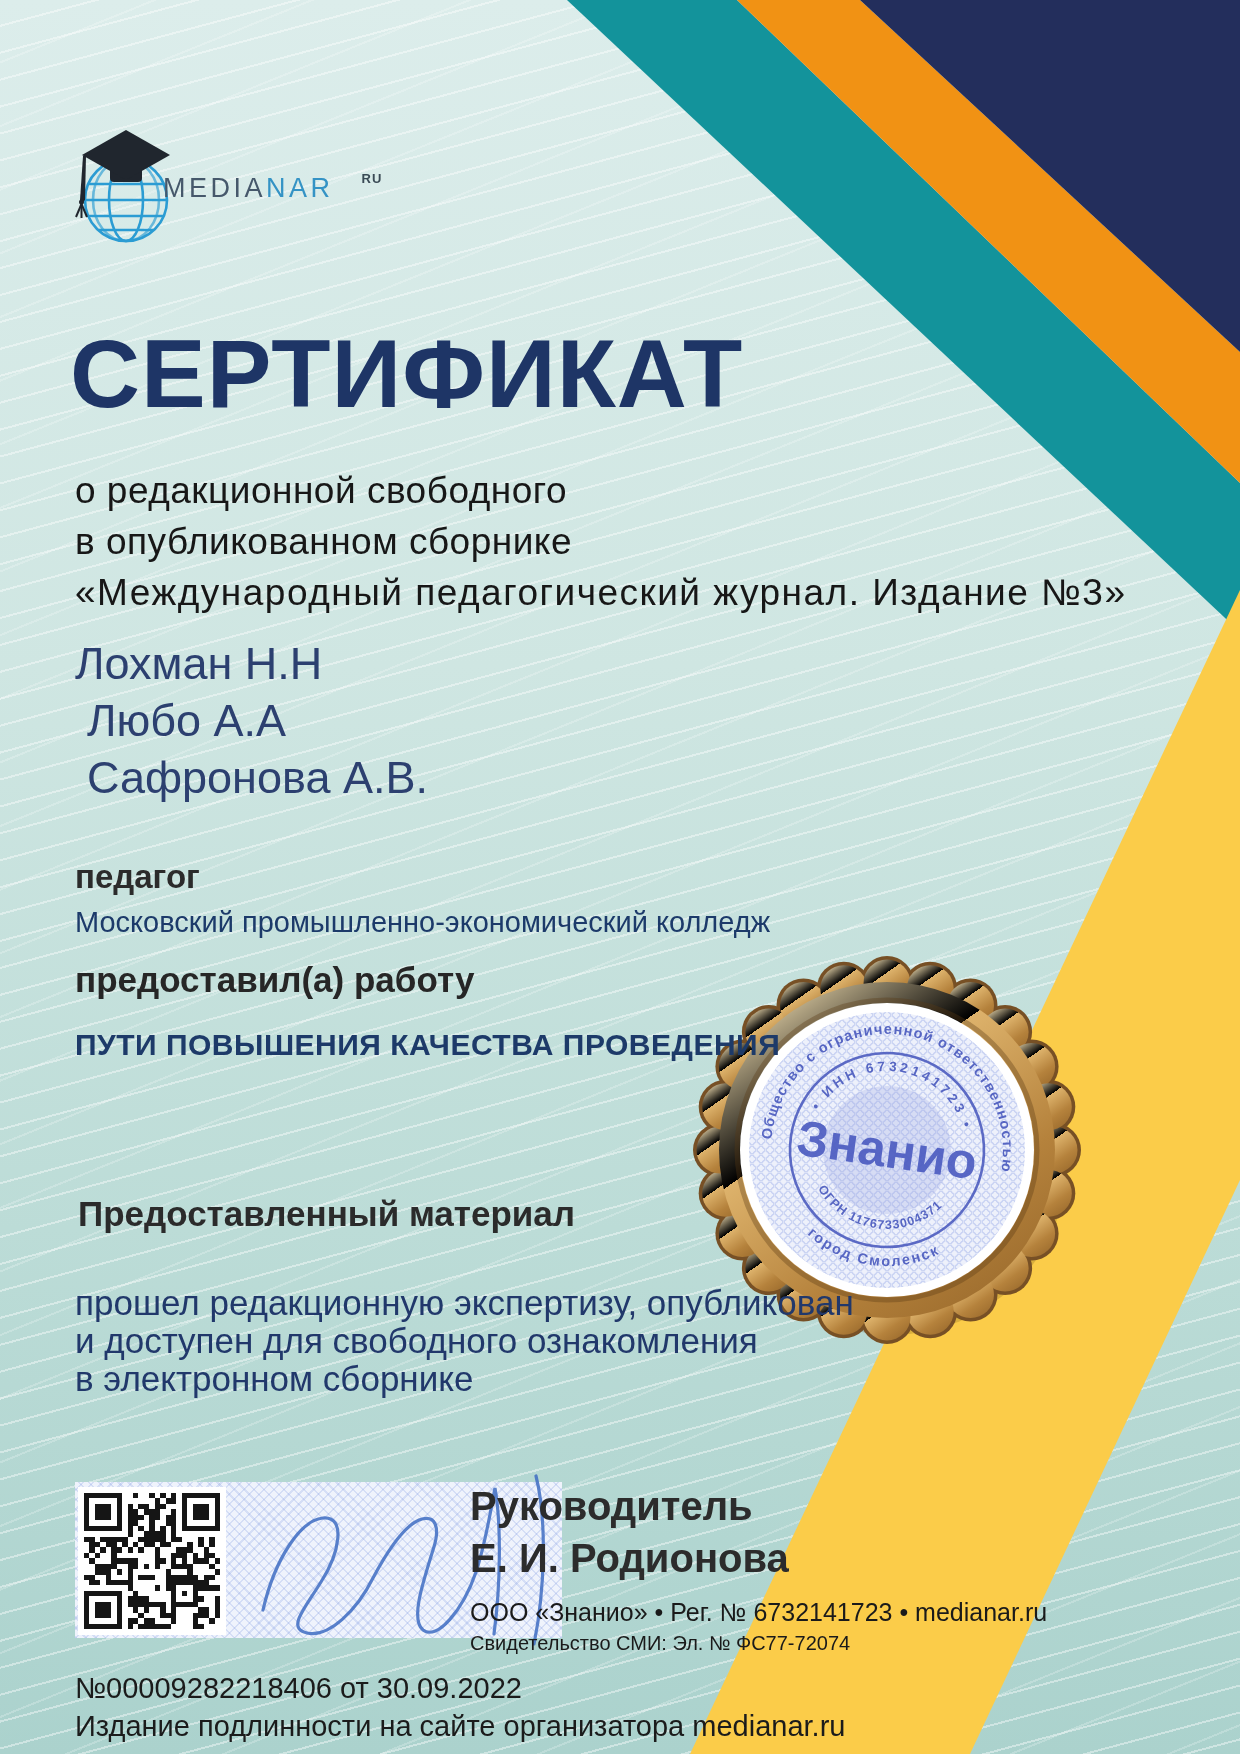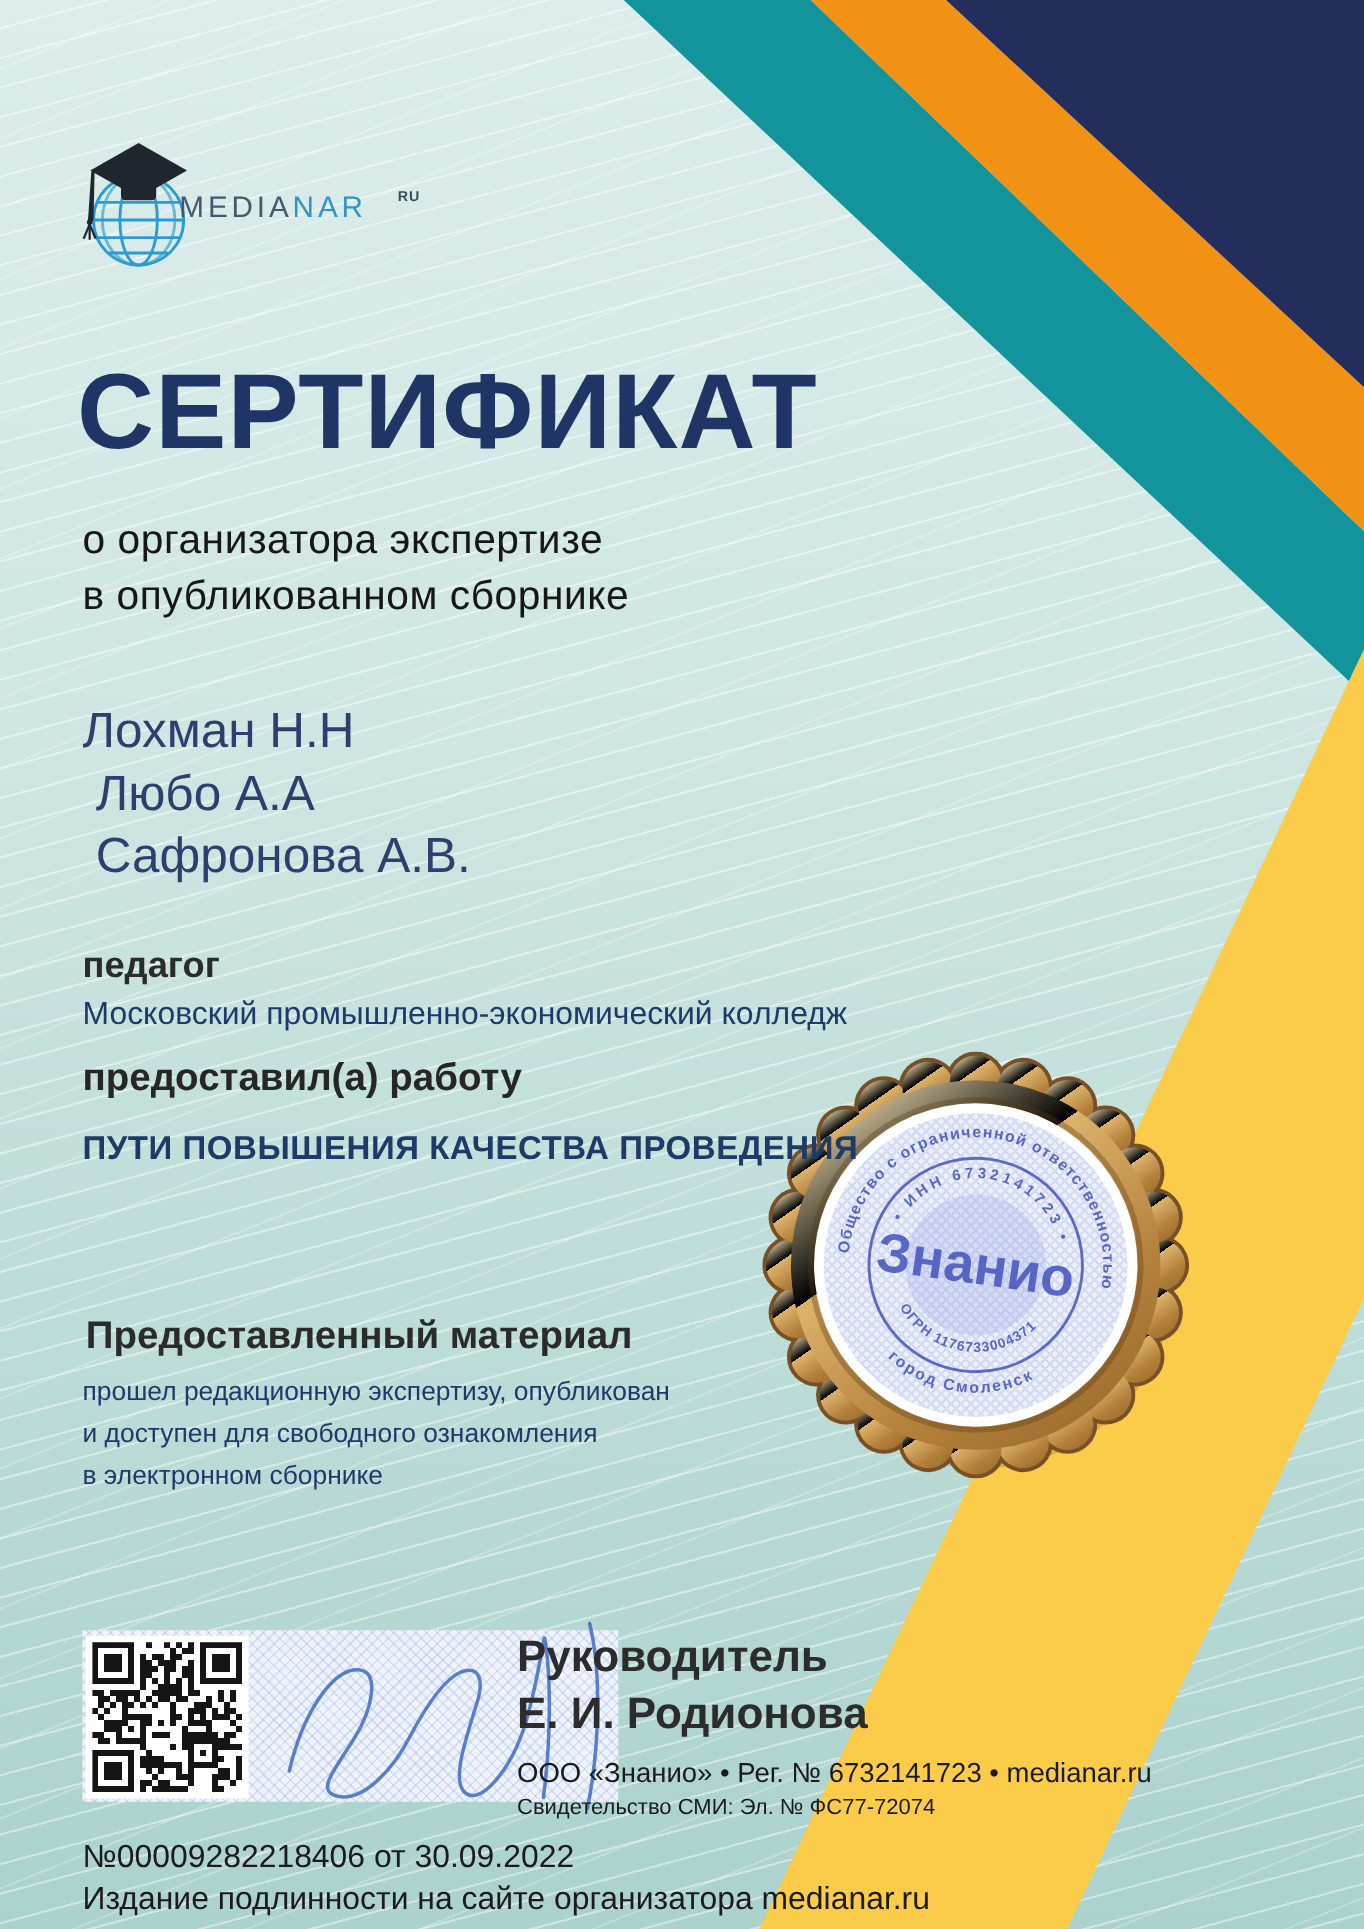--- a/index.html
+++ b/index.html
@@ -29,21 +29,21 @@
   .sub{left:75px;font-size:37px;color:#171717;letter-spacing:.5px;}
   .sub1{top:470px;} .sub2{top:521px;} .sub3{top:572px;letter-spacing:1.5px;}
   .recipient{font-size:45px;color:#2c4070;}
   .rec1{left:75px;top:638px;} .rec2{left:87px;top:695px;} .rec3{left:87px;top:752px;}
   .pos{left:75px;top:858px;font-size:33px;font-weight:700;color:#2b2b2b;}
   .org{left:75px;top:906px;font-size:29px;color:#1c3a6a;}
   .provided{left:75px;top:960px;font-size:35px;font-weight:700;color:#262626;}
   .work{left:75px;font-size:30px;font-weight:700;color:#1d3a69;letter-spacing:.5px;}
   .work1{top:1028px;} .work2{top:1070px;}
   .mat-h{left:78px;top:1194px;font-size:35px;font-weight:700;color:#2b2b2b;}
-  .mat{left:75px;font-size:24px;color:#21386b;}
+  .mat{left:75px;font-size:35px;color:#21386b;margin-top:31px;}
   .mat1{top:1252px;} .mat2{top:1290px;} .mat3{top:1328px;}
   .strip{
     position:absolute;left:75px;top:1482px;width:487px;height:156px;z-index:2;
     background-color:#eff3fc;
     background-image:
       repeating-linear-gradient(45deg,rgba(122,149,224,.22) 0 1.6px,transparent 1.6px 7px),
       repeating-linear-gradient(-45deg,rgba(122,149,224,.22) 0 1.6px,transparent 1.6px 7px);
   }
   .qr{position:absolute;left:78px;top:1487px;width:148px;height:148px;background:#fff;padding:6px;box-sizing:border-box;z-index:3;}
   .qr svg{display:block;width:100%;height:100%;shape-rendering:crispEdges;fill:#151515;}
@@ -89,22 +89,23 @@
       <g stroke="#20262e" stroke-width="2" fill="none">
         <line x1="19.5" y1="84" x2="14" y2="97"></line>
         <line x1="19.5" y1="84" x2="19.5" y2="98"></line>
         <line x1="19.5" y1="84" x2="25" y2="97"></line>
       </g>
     </g>
   </svg>
   <div class="abs logo-text"><span class="logo-media">MEDIA</span><span class="logo-nar">NAR</span><span class="logo-tld">RU</span></div>
 
   <div class="abs title">СЕРТИФИКАТ</div>
-  <div class="abs sub sub1">о организатора экспертизе</div>
+  <div class="abs sub sub1">о редакционной свободного</div>
   <div class="abs sub sub2">в опубликованном сборнике</div>
+  <div class="abs sub sub3">«Международный педагогический журнал. Издание №3»</div>
 
   <div class="abs recipient rec1">Лохман Н.Н</div>
   <div class="abs recipient rec3">Сафронова А.В.</div>
   <div class="abs recipient rec2">Любо А.А</div>
 
   <div class="abs pos">педагог</div>
   <div class="abs org">Московский промышленно-экономический колледж</div>
 
   <div class="abs provided">предоставил(а) работу</div>
   <div class="abs work work1">ПУТИ ПОВЫШЕНИЯ КАЧЕСТВА ПРОВЕДЕНИЯ</div>

